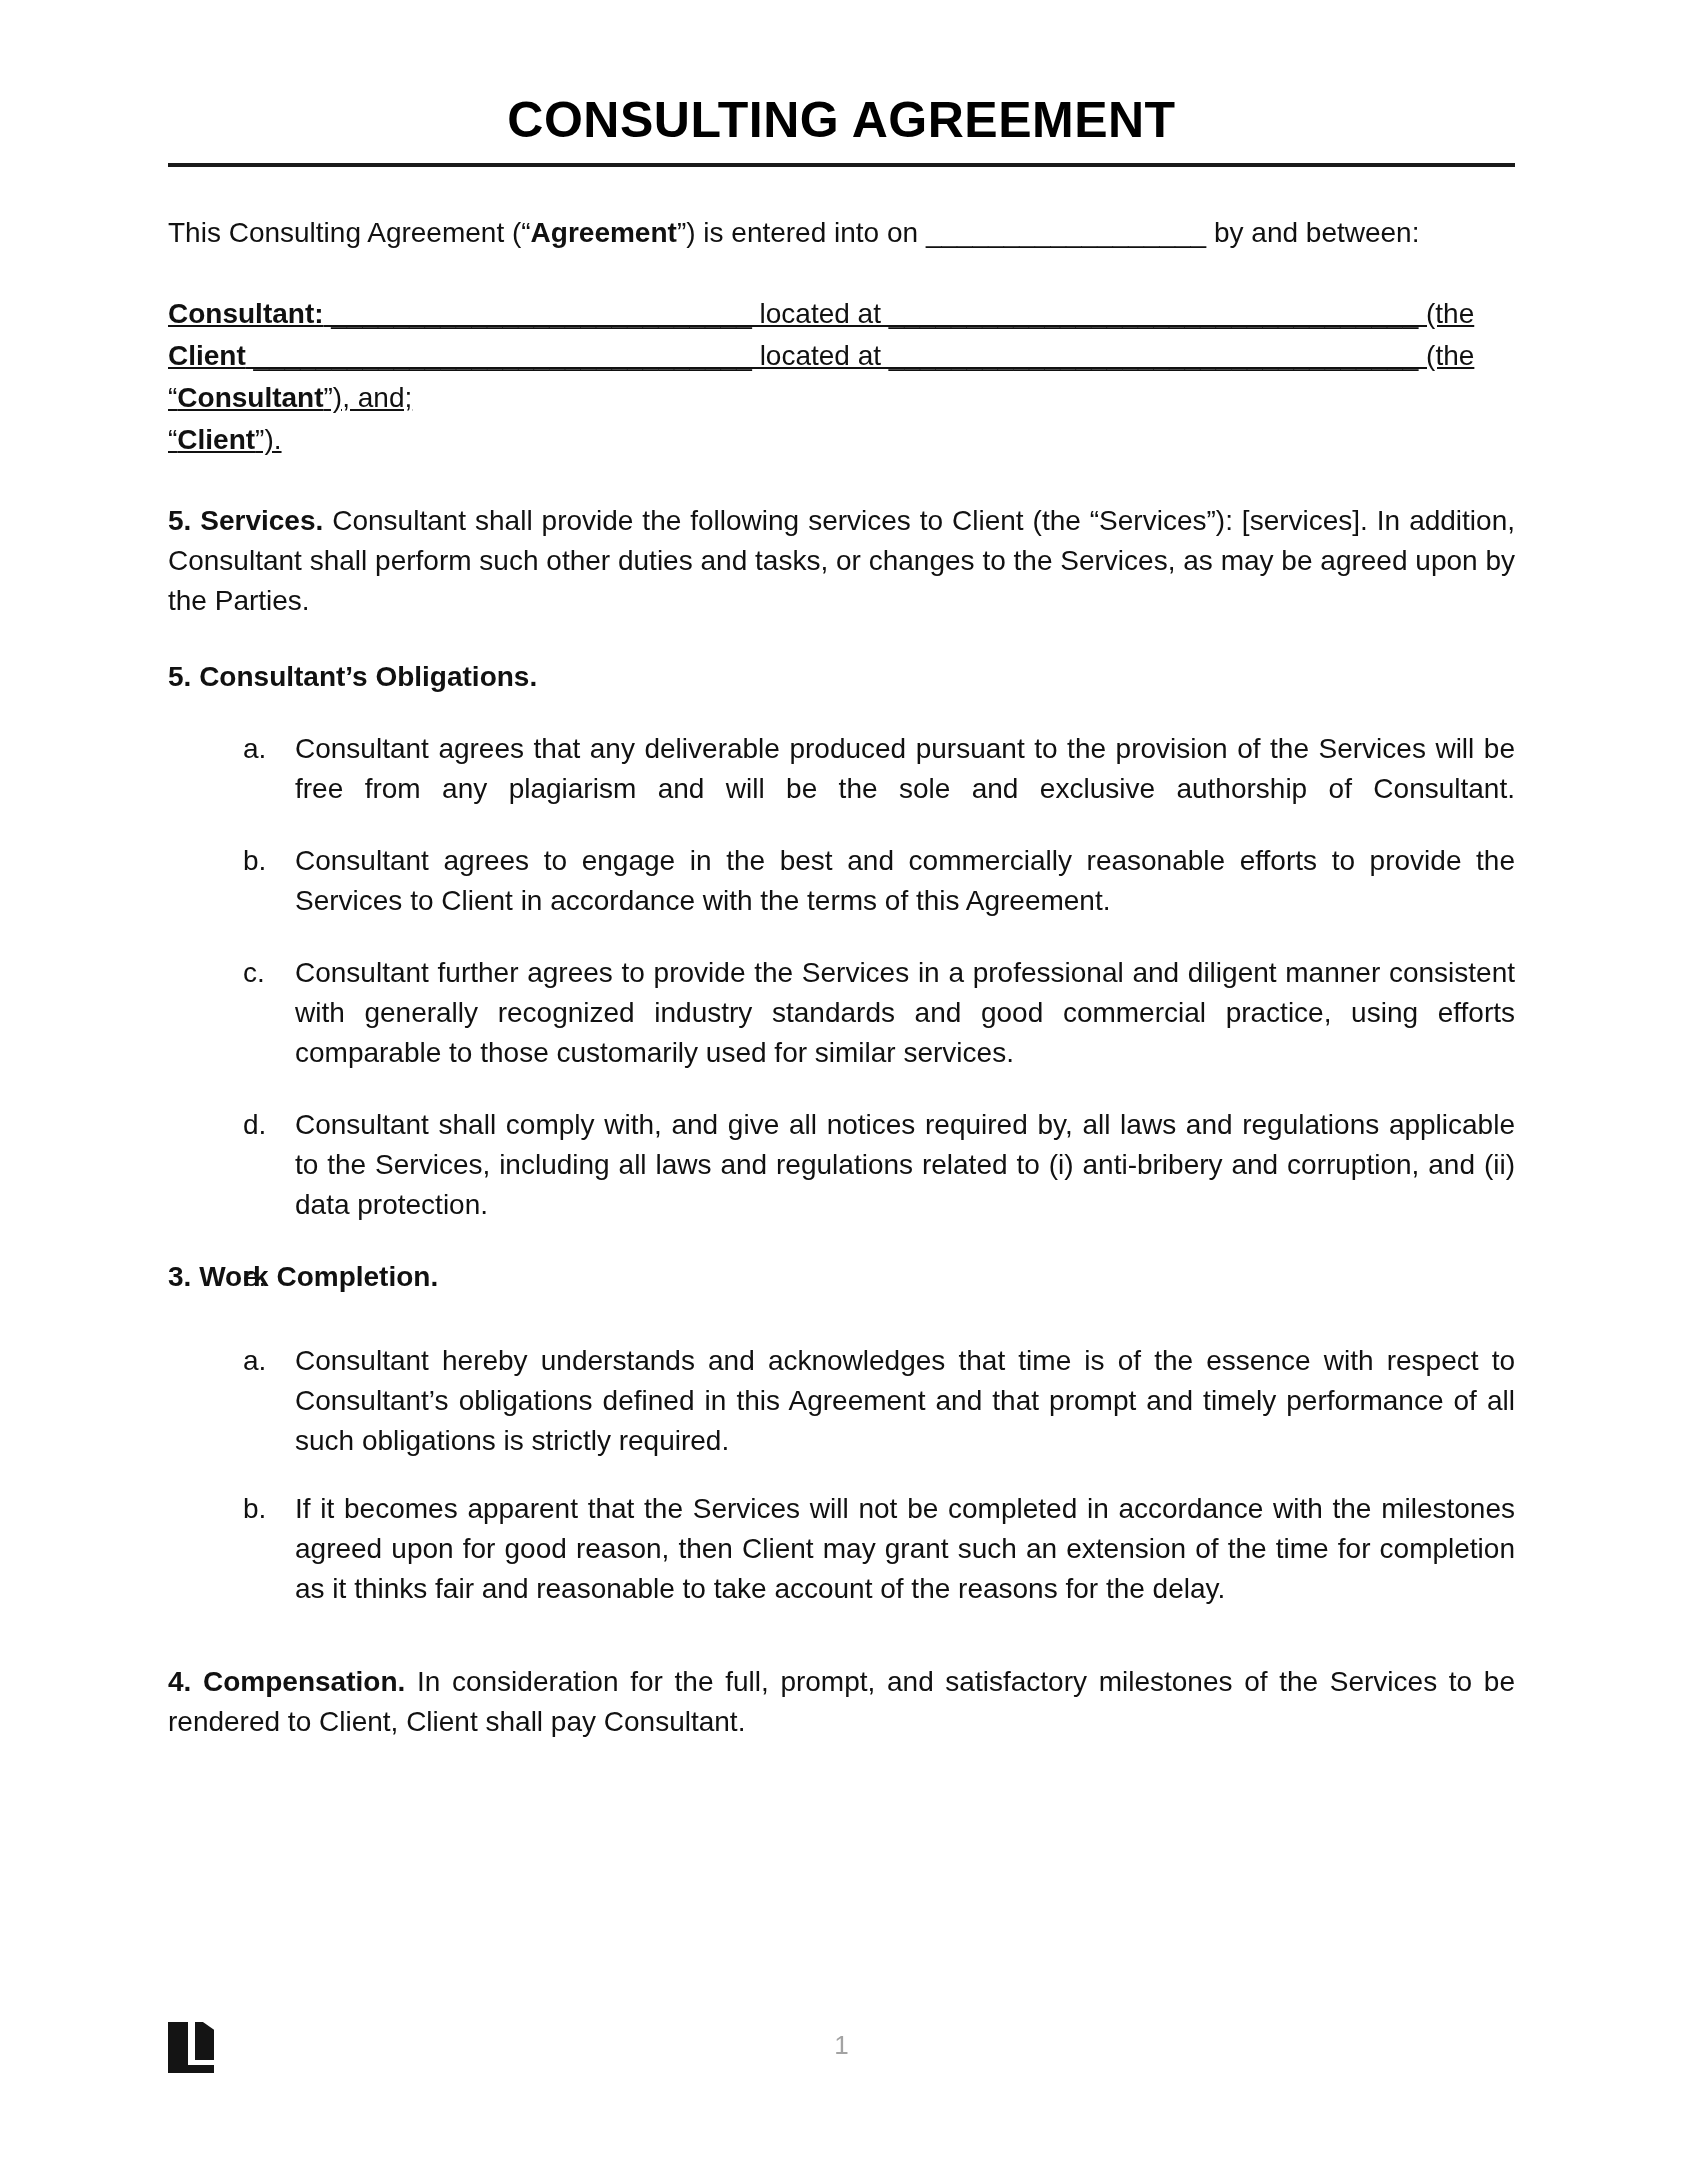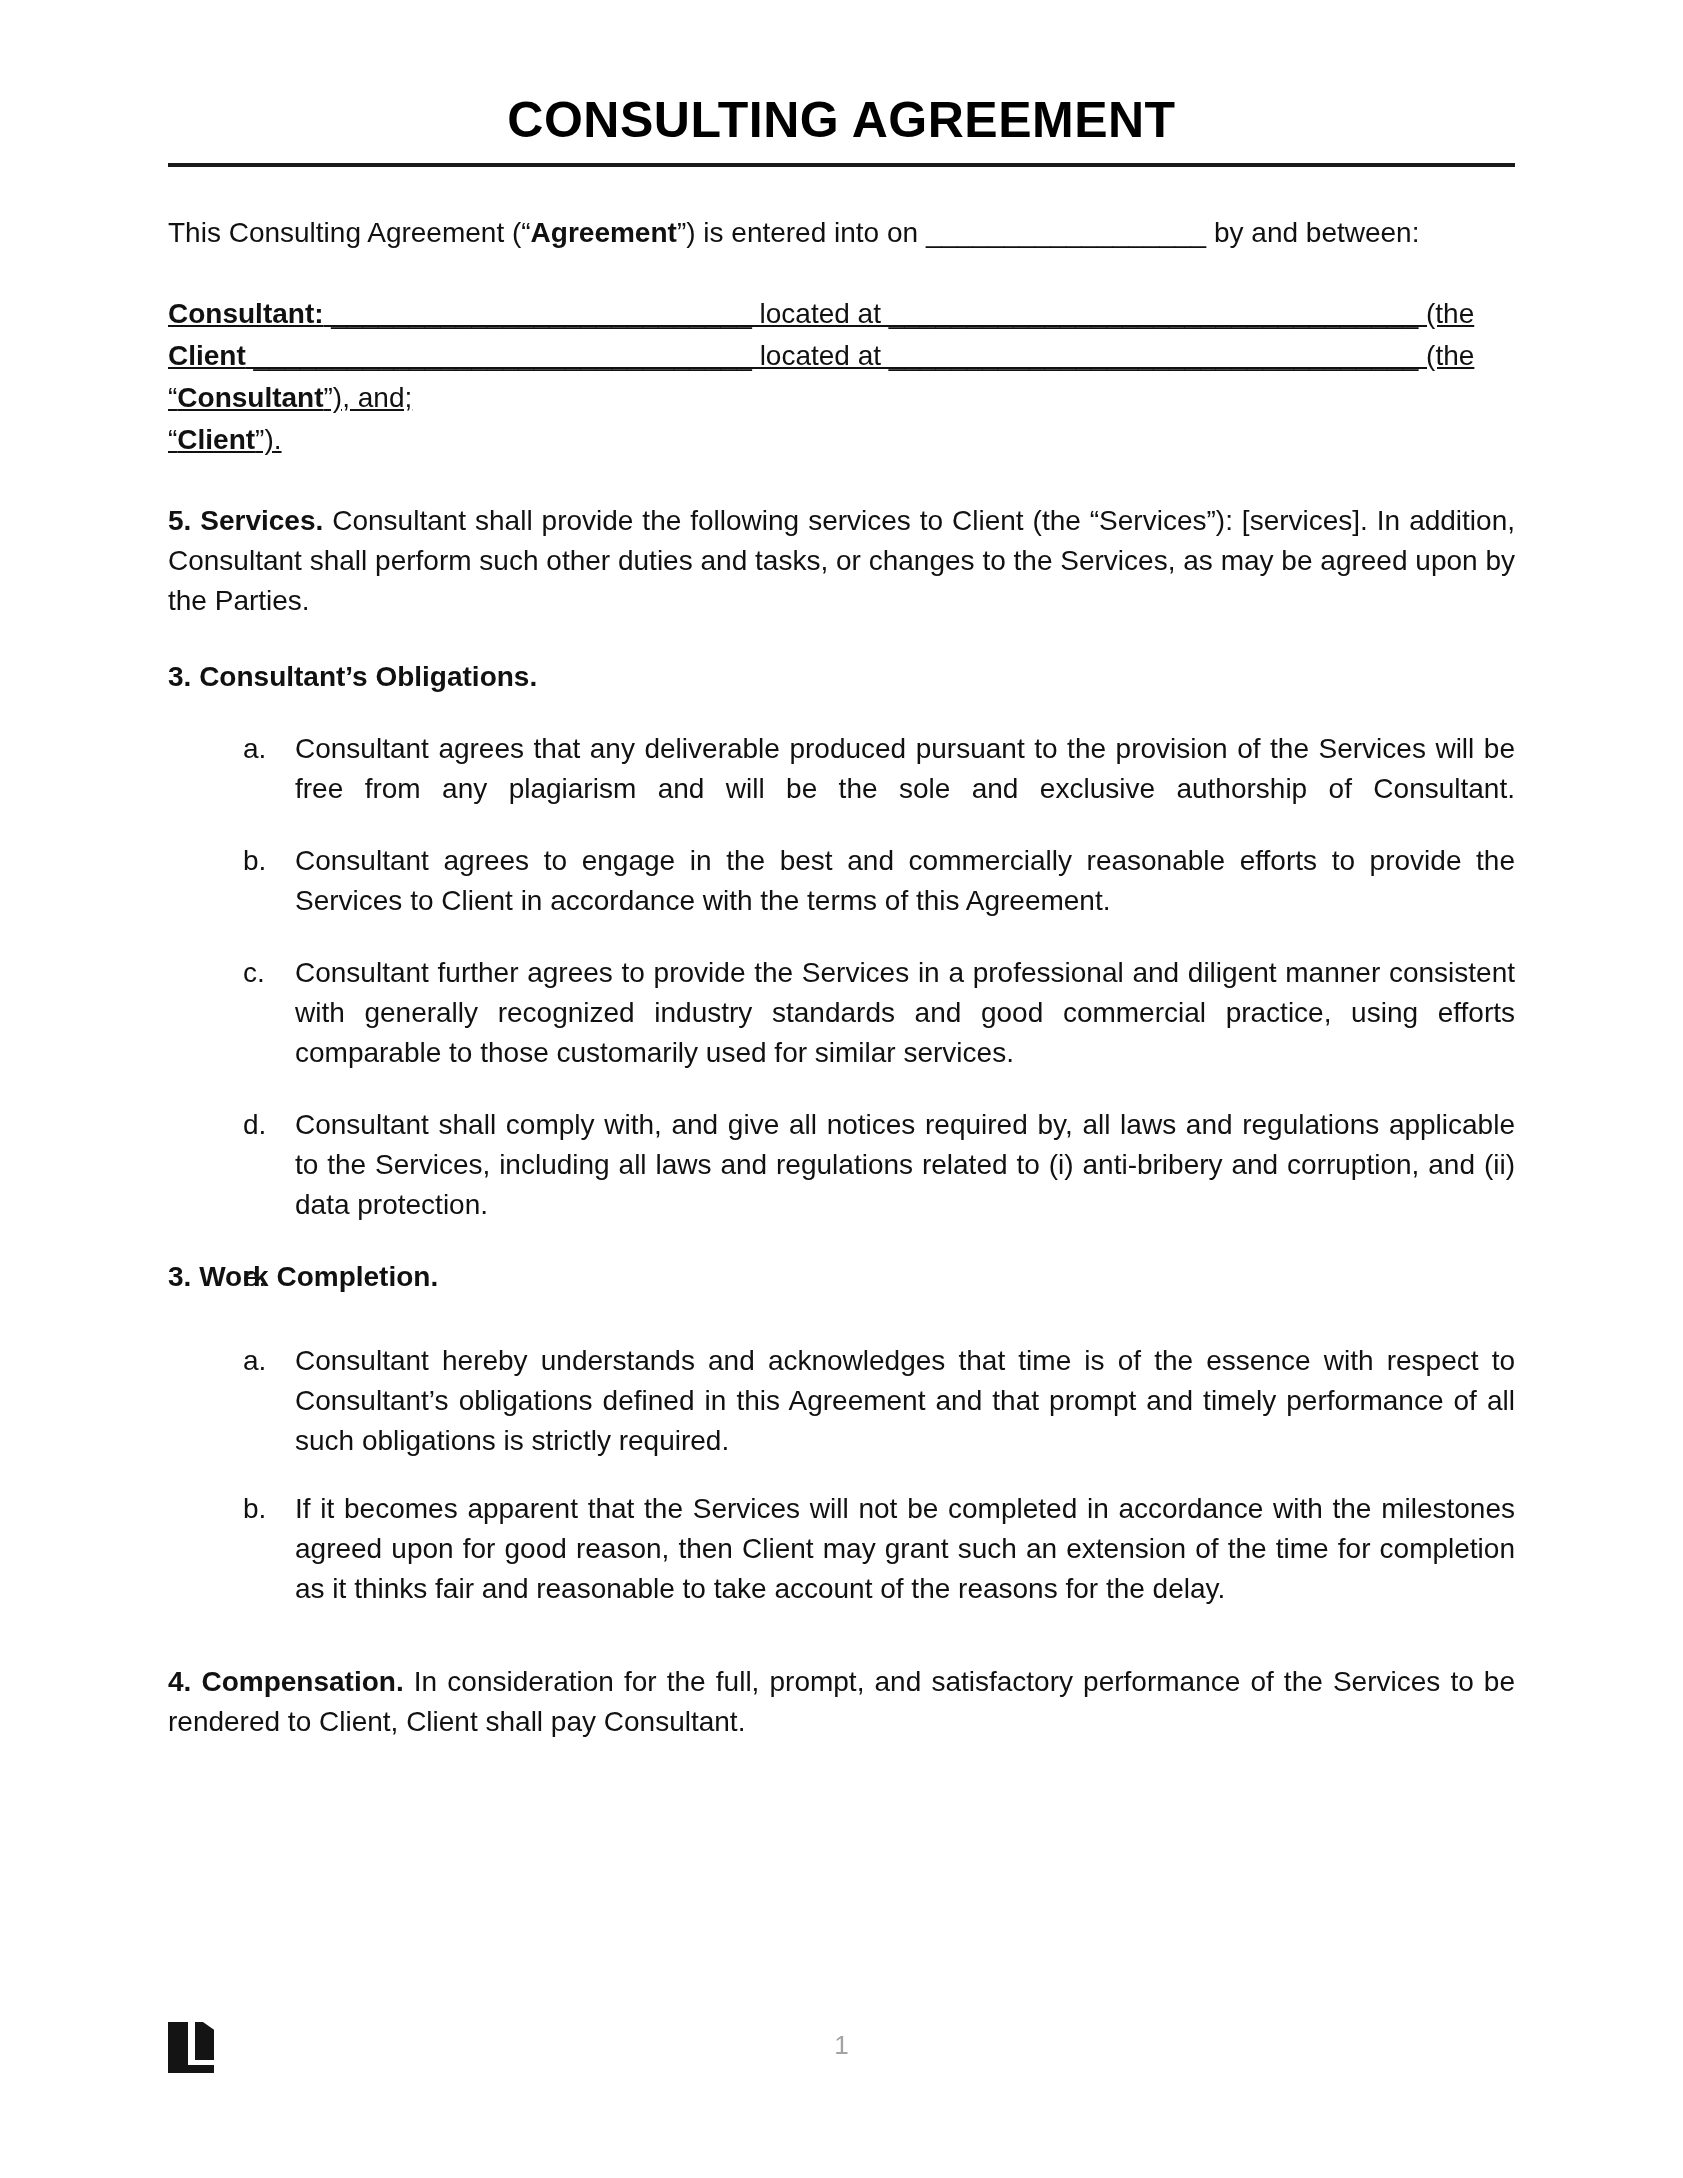--- a/index.html
+++ b/index.html
@@ -116,21 +116,21 @@
 
   <div class="para parties">
     <div><b>Consultant:</b><span> ___________________________ located at __________________________________ (the</span></div>
     <div><b>Client</b><span> ________________________________ located at __________________________________ (the</span></div>
     <div><span>“</span><b>Consultant</b><span>”), and;</span></div>
     <div><span>“</span><b>Client</b><span>”).</span></div>
   </div>
 
   <p class="para section-para"><b>5. Services.</b><span> Consultant shall provide the following services to Client (the “Services”): [services]. In addition, Consultant shall perform such other duties and tasks, or changes to the Services, as may be agreed upon by the Parties.</span></p>
 
-  <h2 class="section-heading">3. Consultant’s Obligations.</h2>
+  <h2 class="section-heading">5. Consultant’s Obligations.</h2>
 
   <div>
     <div class="list-item stretch-last">
       <span class="marker">a.</span><span class="item-text">Consultant agrees that any deliverable produced pursuant to the provision of the Services will be free from any plagiarism and will be the sole and exclusive authorship of Consultant.</span>
     </div>
     <div class="list-item">
       <span class="marker">b.</span><span class="item-text">Consultant agrees to engage in the best and commercially reasonable efforts to provide the Services to Client in accordance with the terms of this Agreement.</span>
     </div>
     <div class="list-item">
       <span class="marker">c.</span><span class="item-text">Consultant further agrees to provide the Services in a professional and diligent manner consistent with generally recognized industry standards and good commercial practice, using efforts comparable to those customarily used for similar services.</span>
@@ -147,21 +147,21 @@
 
   <div>
     <div class="list-item wc-first">
       <span class="marker">a.</span><span class="item-text">Consultant hereby understands and acknowledges that time is of the essence with respect to Consultant’s obligations defined in this Agreement and that prompt and timely performance of all such obligations is strictly required.</span>
     </div>
     <div class="list-item wc-gap">
       <span class="marker">b.</span><span class="item-text">If it becomes apparent that the Services will not be completed in accordance with the milestones agreed upon for good reason, then Client may grant such an extension of the time for completion as it thinks fair and reasonable to take account of the reasons for the delay.</span>
     </div>
   </div>
 
-  <p class="para section-para compensation"><b>4. Compensation.</b><span> In consideration for the full, prompt, and satisfactory performance of the Services to be rendered to Client, Client shall pay Consultant.</span></p>
+  <p class="para section-para compensation"><b>4. Compensation.</b><span> In consideration for the full, prompt, and satisfactory milestones of the Services to be rendered to Client, Client shall pay Consultant.</span></p>
 
   <div class="footer">
     <div class="logo"></div>
     <div class="page-number">1</div>
   </div>
 
 </div>
 
 
 </body></html>

